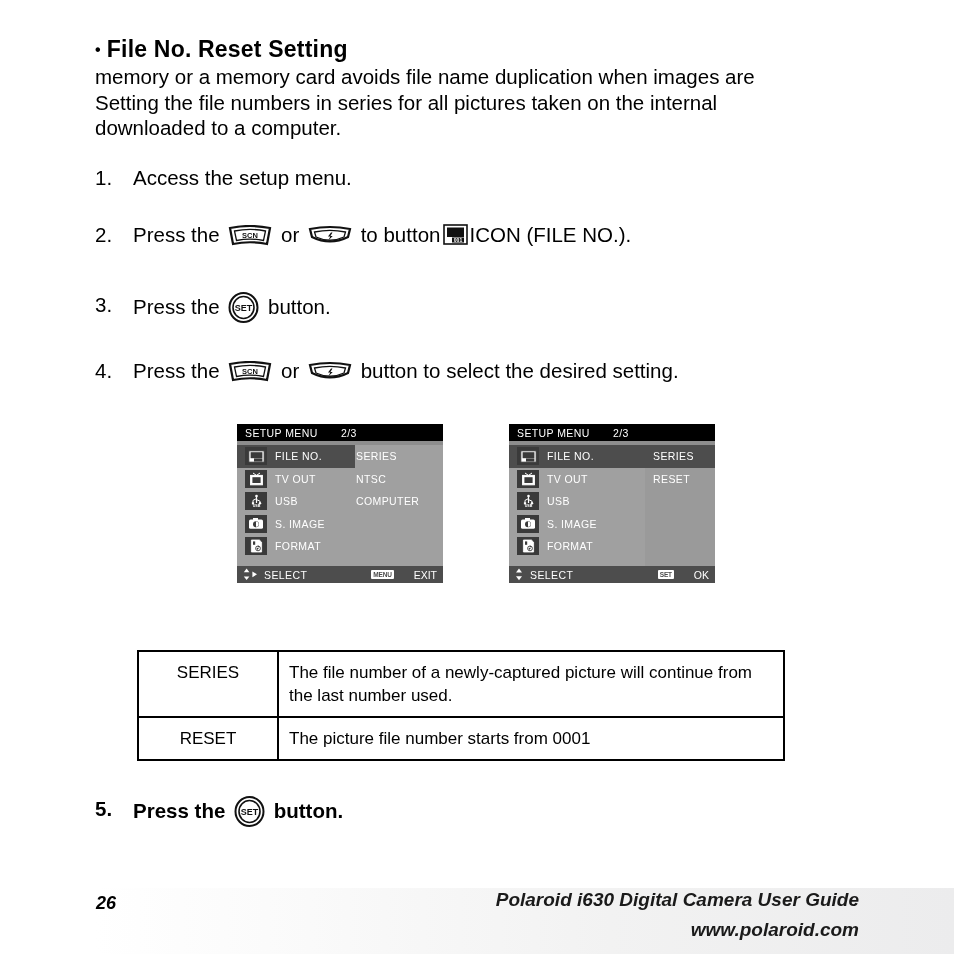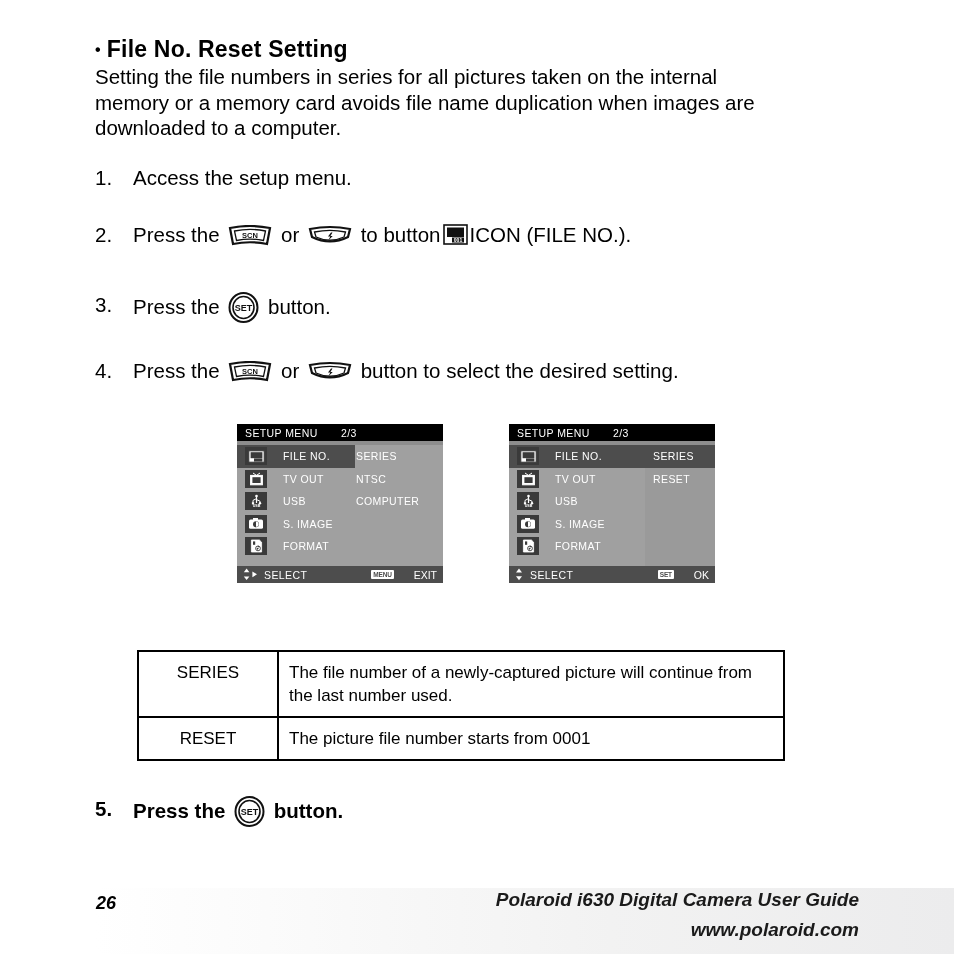--- a/index.html
+++ b/index.html
@@ -96,21 +96,21 @@
     position: relative; height: 22.5px;
     display: flex; align-items: center;
   }
   .lcd-row .r-icon {
     width: 22px; height: 18px; margin-left: 8px;
     display: flex; align-items: center; justify-content: center;
     background: #3a3a3a;
     flex: 0 0 auto;
   }
   .lcd-row .r-icon svg { display: block; }
-  .lcd-row .r-label { letter-spacing: 0.4px; padding-left: 16px; }
+  .lcd-row .r-label { margin-left: 8px; letter-spacing: 0.4px; }
 
   
   .lcd1 .sel-band {
     position: absolute; left: 0; top: 4px; width: 118px; height: 22.5px;
     background: #4d4d4d;
   }
   .lcd1 .values { position: absolute; left: 119px; top: 4px; }
   .lcd1 .values div { height: 22.5px; line-height: 22.5px; letter-spacing: 0.4px; }
 
   
@@ -191,22 +191,22 @@
 </head>
 <body>
 
 <div class="page">
 
   <div class="heading">
     <span class="bullet">•</span><span>File No. Reset Setting</span>
   </div>
 
   <div class="intro">
+    <div>memory or a memory card avoids file name duplication when images are</div>
     <div>Setting the file numbers in series for all pictures taken on the internal</div>
-    <div>memory or a memory card avoids file name duplication when images are</div>
     <div class="lastline">downloaded to a computer.</div>
   </div>
 
   <div class="step s1">
     <span class="num">1.</span>
     <span class="body"><span>Access the setup menu.</span></span>
   </div>
 
   <div class="step s2">
     <span class="num">2.</span>

